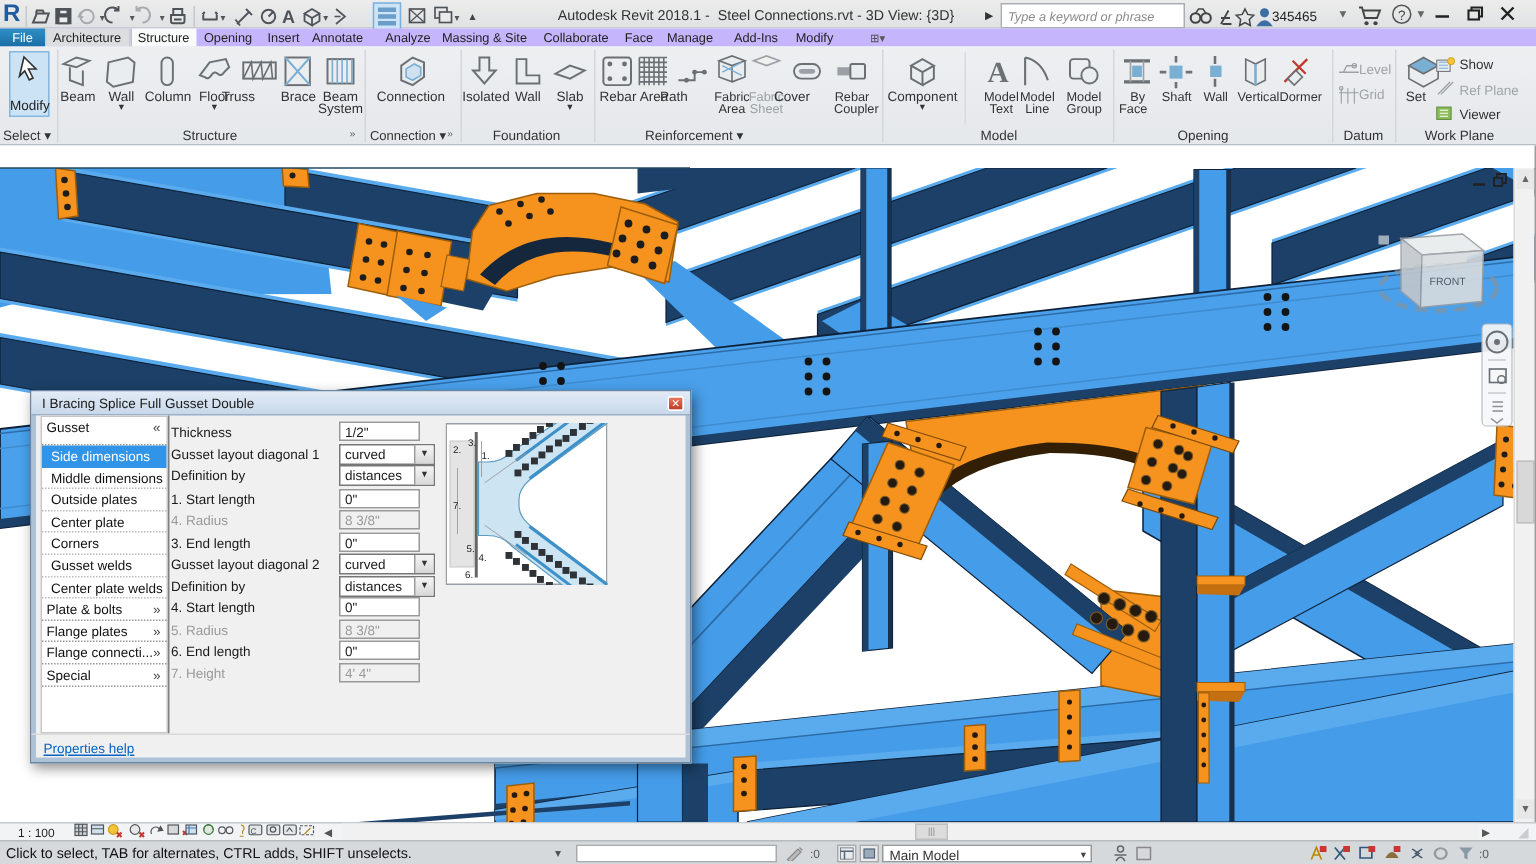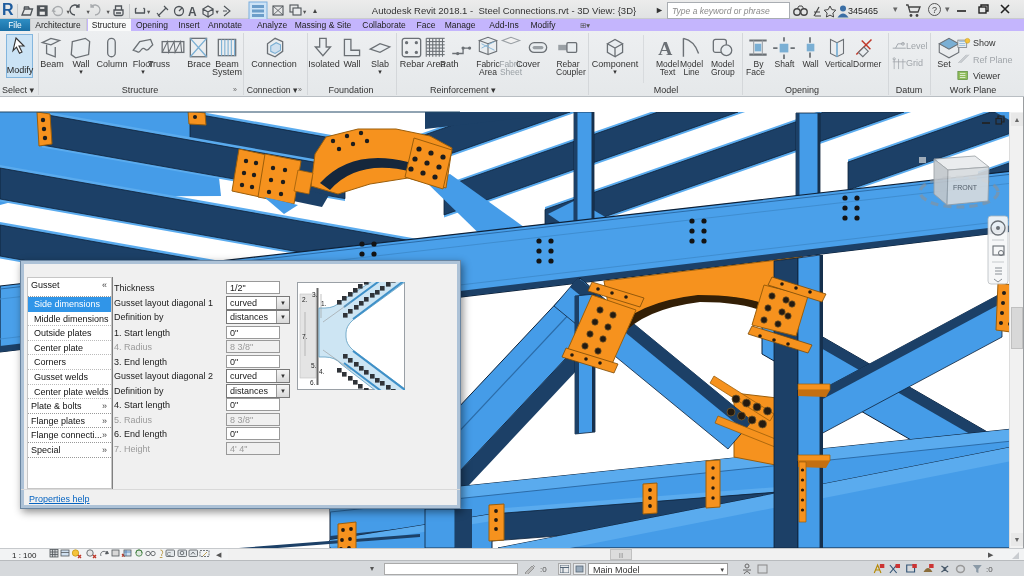--- a/index.html
+++ b/index.html
@@ -567,20 +567,24 @@
  <path d="M31,2 l8,8 m0,-8 l-8,8" stroke="#222" stroke-width="1.6"></path>
 </svg>
 <div class="abs" style="left:1009px;top:112px;width:14px;height:436px;background:#f1f1f1;border-left:1px solid #dcdcdc">
  <div class="abs" style="left:1px;top:1px;width:12px;height:13px;background:#e8e8e8;color:#666;font-size:7px;text-align:center;line-height:13px">▲</div>
  <div class="abs" style="left:1px;top:421px;width:12px;height:13px;background:#e8e8e8;color:#666;font-size:7px;text-align:center;line-height:13px">▼</div>
  <div class="abs" style="left:1px;top:195px;width:12px;height:42px;background:#d8d8d8;border:1px solid #c0c0c0"></div>
 </div>
 <div class="abs" style="left:1023px;top:97px;width:1px;height:479px;background:#9a9da0"></div>
 
 <div class="abs" style="left:20px;top:260px;width:441px;height:249px;background:#f0f0f0;border:1px solid #6a85a0;box-shadow:2px 3px 8px rgba(0,0,0,0.45);outline:3px solid rgba(165,188,212,0.9);outline-offset:-4px">
+ <div class="abs" style="left:0;top:0;width:439px;height:16px;background:linear-gradient(#e2ebf6,#c8d8ea);border-bottom:1px solid #9ab0c8">
+   <span style="position:absolute;left:7px;top:3px;font-size:9px;color:#1a1a1a">I Bracing Splice Full Gusset Double</span>
+   <div class="abs" style="left:424px;top:3px;width:11px;height:10px;background:linear-gradient(#e87760,#c13a24);border:1px solid #fff;border-radius:2px;color:#fff;font-size:7px;text-align:center;line-height:9px">✕</div>
+ </div>
  <div class="abs" style="left:6px;top:16px;width:85px;height:212px;background:#fff;border:1px solid #c6c6c6">
       <div style="height:14.6px;border-bottom:1px dotted #999;font-size:9px;color:#111;padding:2px 0 16px 3px;position:relative;white-space:nowrap;overflow:hidden">Gusset<span style="position:absolute;right:4px;top:2px;color:#444">«</span></div>
       <div style="height:14.6px;background:#3095e8;color:#fff;font-size:9px;padding:2px 0 0 6px">Side dimensions</div>
       <div style="height:14.6px;border-bottom:1px dotted #bbb;font-size:9px;color:#111;padding:2px 0 0 6px">Middle dimensions</div>
       <div style="height:14.6px;border-bottom:1px dotted #bbb;font-size:9px;color:#111;padding:2px 0 0 6px">Outside plates</div>
       <div style="height:14.6px;border-bottom:1px dotted #bbb;font-size:9px;color:#111;padding:2px 0 0 6px">Center plate</div>
       <div style="height:14.6px;border-bottom:1px dotted #bbb;font-size:9px;color:#111;padding:2px 0 0 6px">Corners</div>
       <div style="height:14.6px;border-bottom:1px dotted #bbb;font-size:9px;color:#111;padding:2px 0 0 6px">Gusset welds</div>
       <div style="height:14.6px;border-bottom:1px dotted #bbb;font-size:9px;color:#111;padding:2px 0 0 6px">Center plate welds</div>
       <div style="height:14.6px;border-bottom:1px dotted #999;font-size:9px;color:#111;padding:2px 0 0 3px;position:relative;white-space:nowrap;overflow:hidden">Plate &amp; bolts<span style="position:absolute;right:4px;top:2px;color:#444">»</span></div>
@@ -749,20 +753,21 @@
       <text x="118" y="8" font-size="5.5" fill="#51565b" stroke="none">C</text>
       <rect x="129" y="2" width="8.5" height="6.5" rx="1" fill="#e3e7ea"></rect>
       <circle cx="133" cy="5" r="1.8"></circle>
       <rect x="140" y="2" width="8.5" height="6.5" rx="1" fill="#e3e7ea"></rect>
       <path d="M142,6.5 l2,-2.5 2,2.5"></path>
       <rect x="151" y="2.5" width="9" height="6" fill="none" stroke-dasharray="2,1"></rect>
       <path d="M154,8 l4,-4" stroke="#b08a2a"></path>
     </g>
   </svg>
 <div class="abs" style="left:0;top:560px;width:1024px;height:16px;background:#d6d9dc;border-top:1px solid #b8bbbe">
+ <div class="abs" style="left:4px;top:3px;font-size:9.5px;color:#111">Click to select, TAB for alternates, CTRL adds, SHIFT unselects.</div>
  <svg class="abs" style="left:742px;top:2px" width="30" height="12" viewBox="0 0 30 12">
   <circle cx="5" cy="3" r="2" fill="none" stroke="#666" stroke-width="1"></circle>
       <path d="M2,11 q3,-5 6,0 M1,7 h8" stroke="#666" stroke-width="1" fill="none"></path>
   <rect x="16" y="2" width="9" height="8" fill="none" stroke="#888" stroke-width="1"></rect>
  </svg>
  <div class="abs" style="left:370px;top:3px;font-size:8px;color:#555">▾</div>
  <div class="abs" style="left:384px;top:2px;width:134px;height:12px;background:#fff;border:1px solid #aaa"></div>
  <svg class="abs" style="left:524px;top:3px" width="14" height="10" viewBox="0 0 14 10">
       <path d="M1,9 l7,-7 2,2 -7,7 z M9,1 l2,2" fill="#bbb" stroke="#888" stroke-width="0.8"></path>
     </svg>

